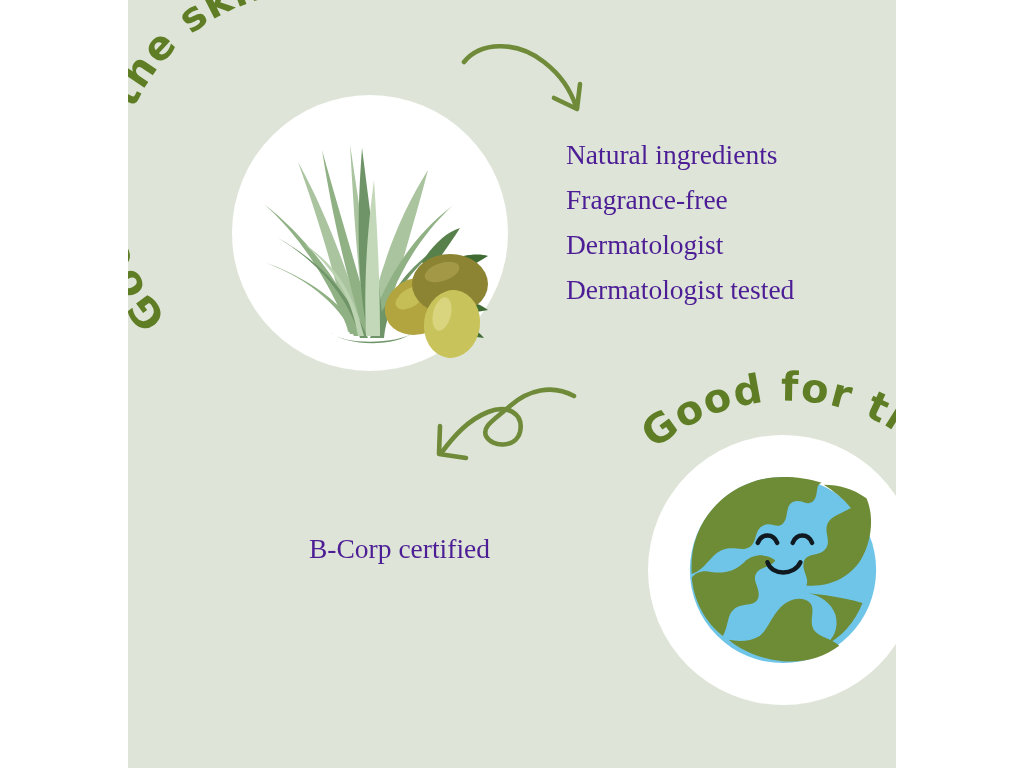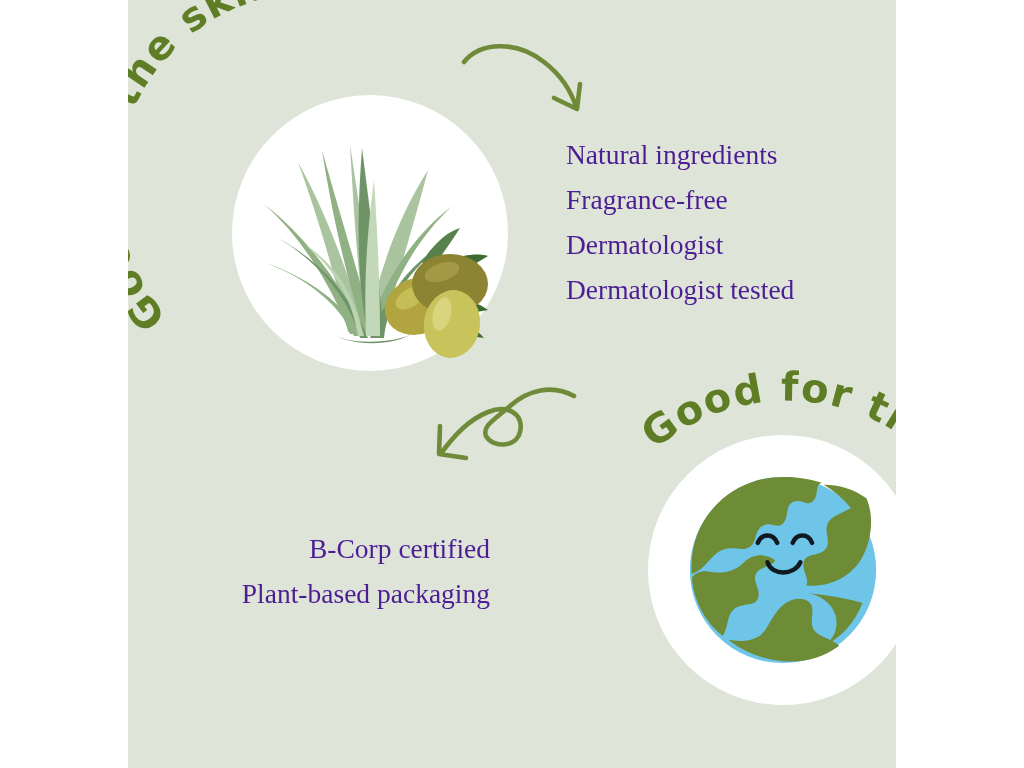--- a/index.html
+++ b/index.html
@@ -262,17 +262,16 @@
           <path id="planet-arc-path" d="M 44 82 A 190 190 0 0 1 318 380" fill="none"></path>
         </defs>
         <text class="arc-text">
           <textPath href="#planet-arc-path" startOffset="1%">Good for the planet</textPath>
         </text>
       </svg>
     </div>
 
     <div class="feature-list" id="planet-list">
       <span class="feature-item">B-Corp certified</span>
-      <span class="feature-item">Plant-based packaging</span>
     </div>
 
   </div>
 </div>
 
 </body></html>

